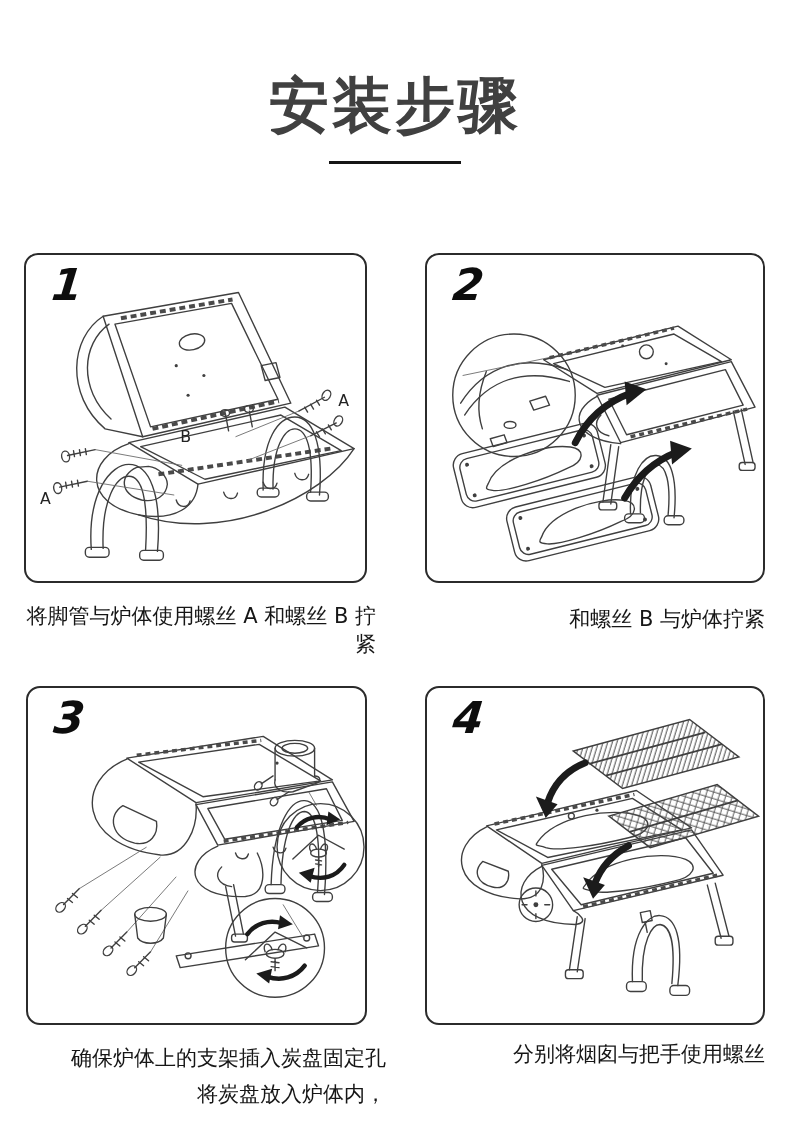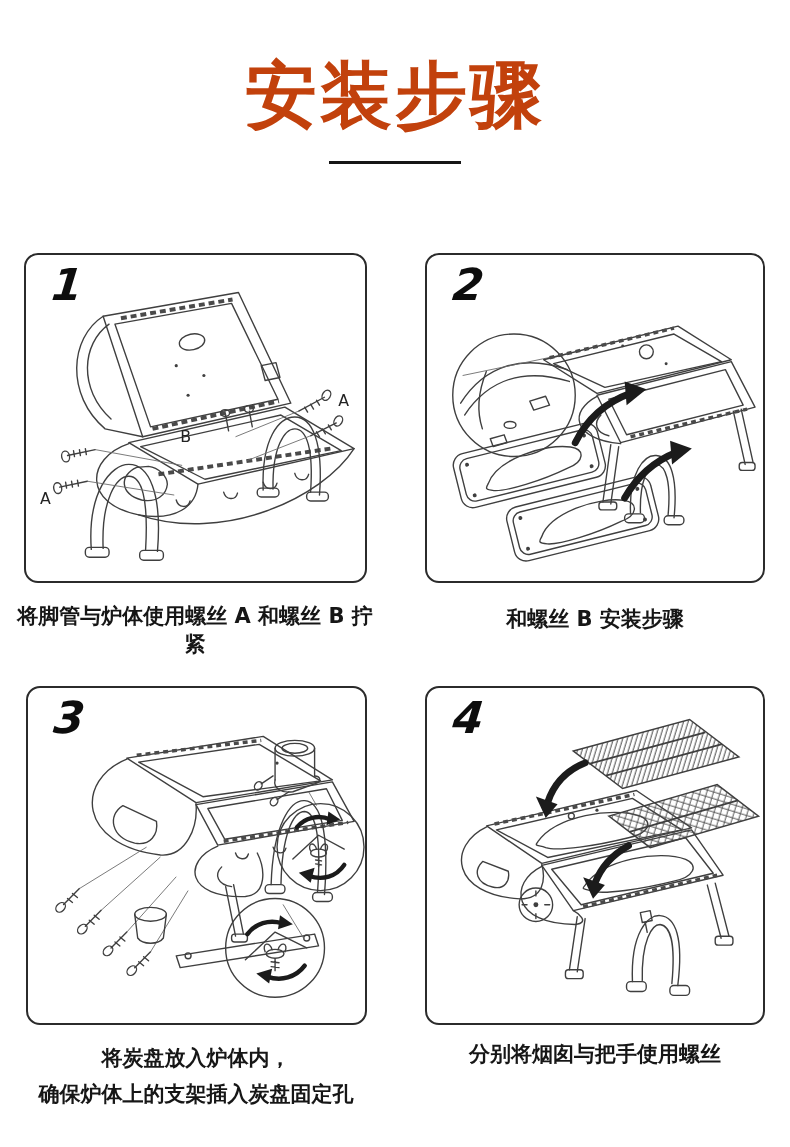--- a/index.html
+++ b/index.html
@@ -2,43 +2,43 @@
 <html><head>
 <meta charset="utf-8">
 <style>
   html,body{margin:0;padding:0;}
   body{
     width:790px;height:1147px;background:#ffffff;position:relative;
     font-family:"DejaVu Sans","Liberation Sans",sans-serif;color:#111;
     overflow:hidden;
   }
   .page-title{
-    position:absolute;top:48px;left:0;width:790px;text-align:center;
-    font-size:72px;font-weight:900;letter-spacing:3px;color:#c2410c;
+    position:absolute;top:66px;left:0;width:790px;text-align:center;
+    font-size:60px;font-weight:900;letter-spacing:3px;color:#404040;
   }
   .title-underline{
     position:absolute;top:161px;left:50%;transform:translateX(-50%);
     width:132px;height:3px;background:#151515;
   }
   .panel{
     position:absolute;border:2px solid #2b2b2b;border-radius:14px;background:#fff;
     box-sizing:border-box;
   }
   #panel-1{left:24px;top:253px;width:343px;height:330px;}
   #panel-2{left:425px;top:253px;width:340px;height:330px;}
   #panel-3{left:26px;top:686px;width:341px;height:339px;}
   #panel-4{left:425px;top:686px;width:340px;height:339px;}
   .step-num{
     position:absolute;left:26px;top:8px;
     font-size:44px;font-weight:900;font-style:italic;color:#0d0d0d;
     transform:skewX(-6deg);line-height:1;
   }
   .panel svg{position:absolute;left:0;top:0;width:100%;height:100%;}
   .caption{
-    position:absolute;text-align:center;font-size:21px;font-weight:700;color:#161616;
+    position:absolute;text-align:right;font-size:21px;font-weight:400;color:#161616;
   }
   #caption-1{left:14px;top:602px;width:362px;line-height:28px;}
   #caption-2{left:425px;top:600px;width:340px;line-height:38px;}
   #caption-3{left:6px;top:1040px;width:380px;line-height:36px;}
   #caption-4{left:425px;top:1040px;width:340px;line-height:28px;}
   .ln{stroke:#3f3f3f;stroke-width:1.4;fill:none;stroke-linecap:round;stroke-linejoin:round;}
   .thin{stroke:#6a6a6a;stroke-width:0.9;fill:none;}
   .slots{stroke:#4a4a4a;stroke-width:4;fill:none;stroke-dasharray:6 4;}
   .slots3{stroke:#4a4a4a;stroke-width:3.5;fill:none;stroke-dasharray:5 4;}
   .dot{fill:#3f3f3f;stroke:none;}
@@ -326,21 +326,21 @@
       <polygon class="ahead" points="158,192 168,214 180,200"></polygon>
     </g>
   </svg>
   <span class="step-num">4</span>
 </div>
 
 <div class="caption" id="caption-1">
   <div>将脚管与炉体使用螺丝 A 和螺丝 B 拧紧</div>
 </div>
 <div class="caption" id="caption-2">
-  <div>和螺丝 B 安装步骤</div>
+  <div>和螺丝 B 与炉体拧紧</div>
 </div>
 <div class="caption" id="caption-3">
+  <div>确保炉体上的支架插入炭盘固定孔</div>
   <div>将炭盘放入炉体内，</div>
-  <div>确保炉体上的支架插入炭盘固定孔</div>
 </div>
 <div class="caption" id="caption-4">
   <div>分别将烟囱与把手使用螺丝</div>
 </div>
 
 </body></html>

